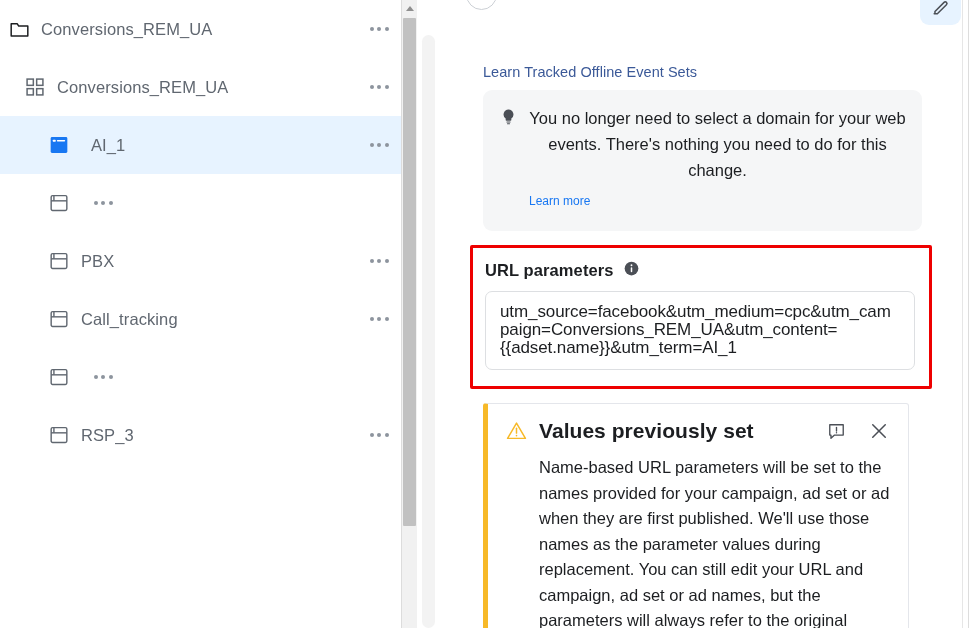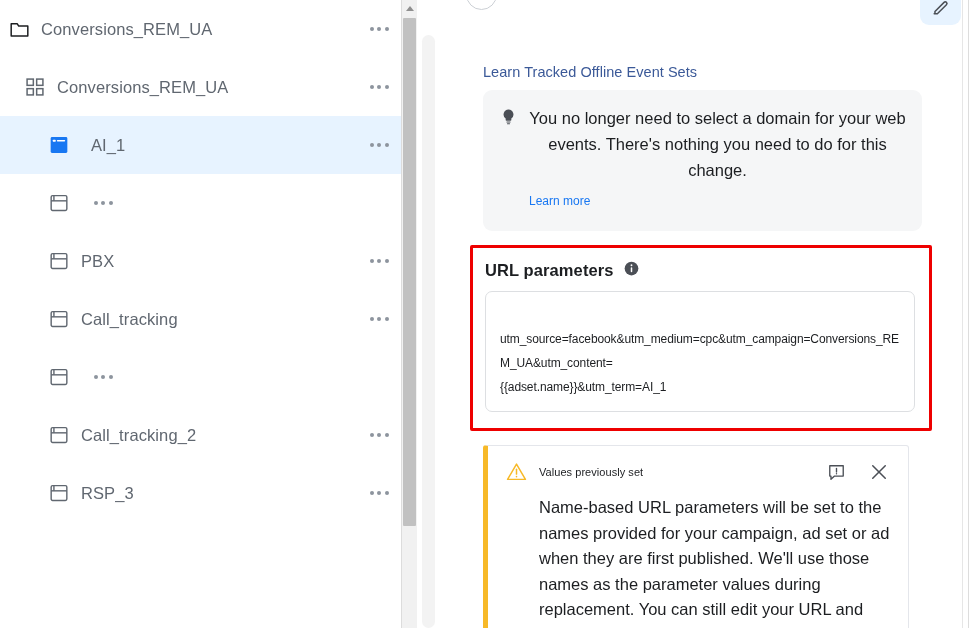--- a/index.html
+++ b/index.html
@@ -229,27 +229,26 @@
     letter-spacing: 0.1px;
   }
   .url-box {
     border: 1px solid #dddfe2;
     border-radius: 7px;
     padding: 11px 14px 12px 14px;
     background: #ffffff;
     cursor: text;
   }
   .url-text {
-    font-size: 12px;
-    line-height: 24px;
+    font-size: 17px;
+    line-height: 18px;
     color: #1c1e21;
     white-space: pre-wrap;
     word-break: break-all;
     letter-spacing: -0.1px;
-    margin-top: 24px;
   }
 
   
   .warn-card {
     position: relative;
     margin: 14px 30px 0 17px;
     background: #ffffff;
     border: 1px solid #e4e6eb;
     border-left: 5px solid #f7b928;
     border-radius: 3px;
@@ -257,22 +256,22 @@
     box-sizing: border-box;
   }
   .warn-head {
     display: flex;
     align-items: center;
     gap: 11px;
   }
   .warn-tri { flex: 0 0 auto; width: 22px; height: 22px; }
   .warn-title {
     flex: 1 1 auto;
-    font-size: 11px;
-    font-weight: normal;
+    font-size: 21px;
+    font-weight: bold;
     color: #1c1e21;
     letter-spacing: 0.05px;
   }
   .warn-actions { display: flex; align-items: center; gap: 21px; padding-right: 4px; }
   .icon-btn {
     width: 22px;
     height: 22px;
     display: flex;
     align-items: center;
     justify-content: center;
@@ -417,35 +416,20 @@
           </span>
         </div>
         <div class="tree-row level-2">
           <span class="tree-icon">
             <svg width="20" height="20" viewBox="0 0 24 24" fill="none" stroke="#606770" stroke-width="1.7">
               <rect x="2.6" y="3.1" width="18.8" height="17.8" rx="1.7"></rect>
               <line x1="2.6" y1="9.4" x2="21.4" y2="9.4"></line>
               <line x1="5.9" y1="3.1" x2="5.9" y2="9.4"></line>
             </svg>
           </span>
-          <span class="dots">
-            <i></i>
-            <i></i>
-            <i></i>
-          </span>
-        </div>
-        <div class="tree-row level-2">
-          <span class="tree-icon">
-            <svg width="20" height="20" viewBox="0 0 24 24" fill="none" stroke="#606770" stroke-width="1.7">
-              <rect x="2.6" y="3.1" width="18.8" height="17.8" rx="1.7"></rect>
-              <line x1="2.6" y1="9.4" x2="21.4" y2="9.4"></line>
-              <line x1="5.9" y1="3.1" x2="5.9" y2="9.4"></line>
-            </svg>
-          </span>
-          <span class="tree-label">Call_tracking_2</span>
           <span class="dots">
             <i></i>
             <i></i>
             <i></i>
           </span>
         </div>
         <div class="tree-row level-2">
           <span class="tree-icon">
             <svg width="20" height="20" viewBox="0 0 24 24" fill="none" stroke="#606770" stroke-width="1.7">
               <rect x="2.6" y="3.1" width="18.8" height="17.8" rx="1.7"></rect>

